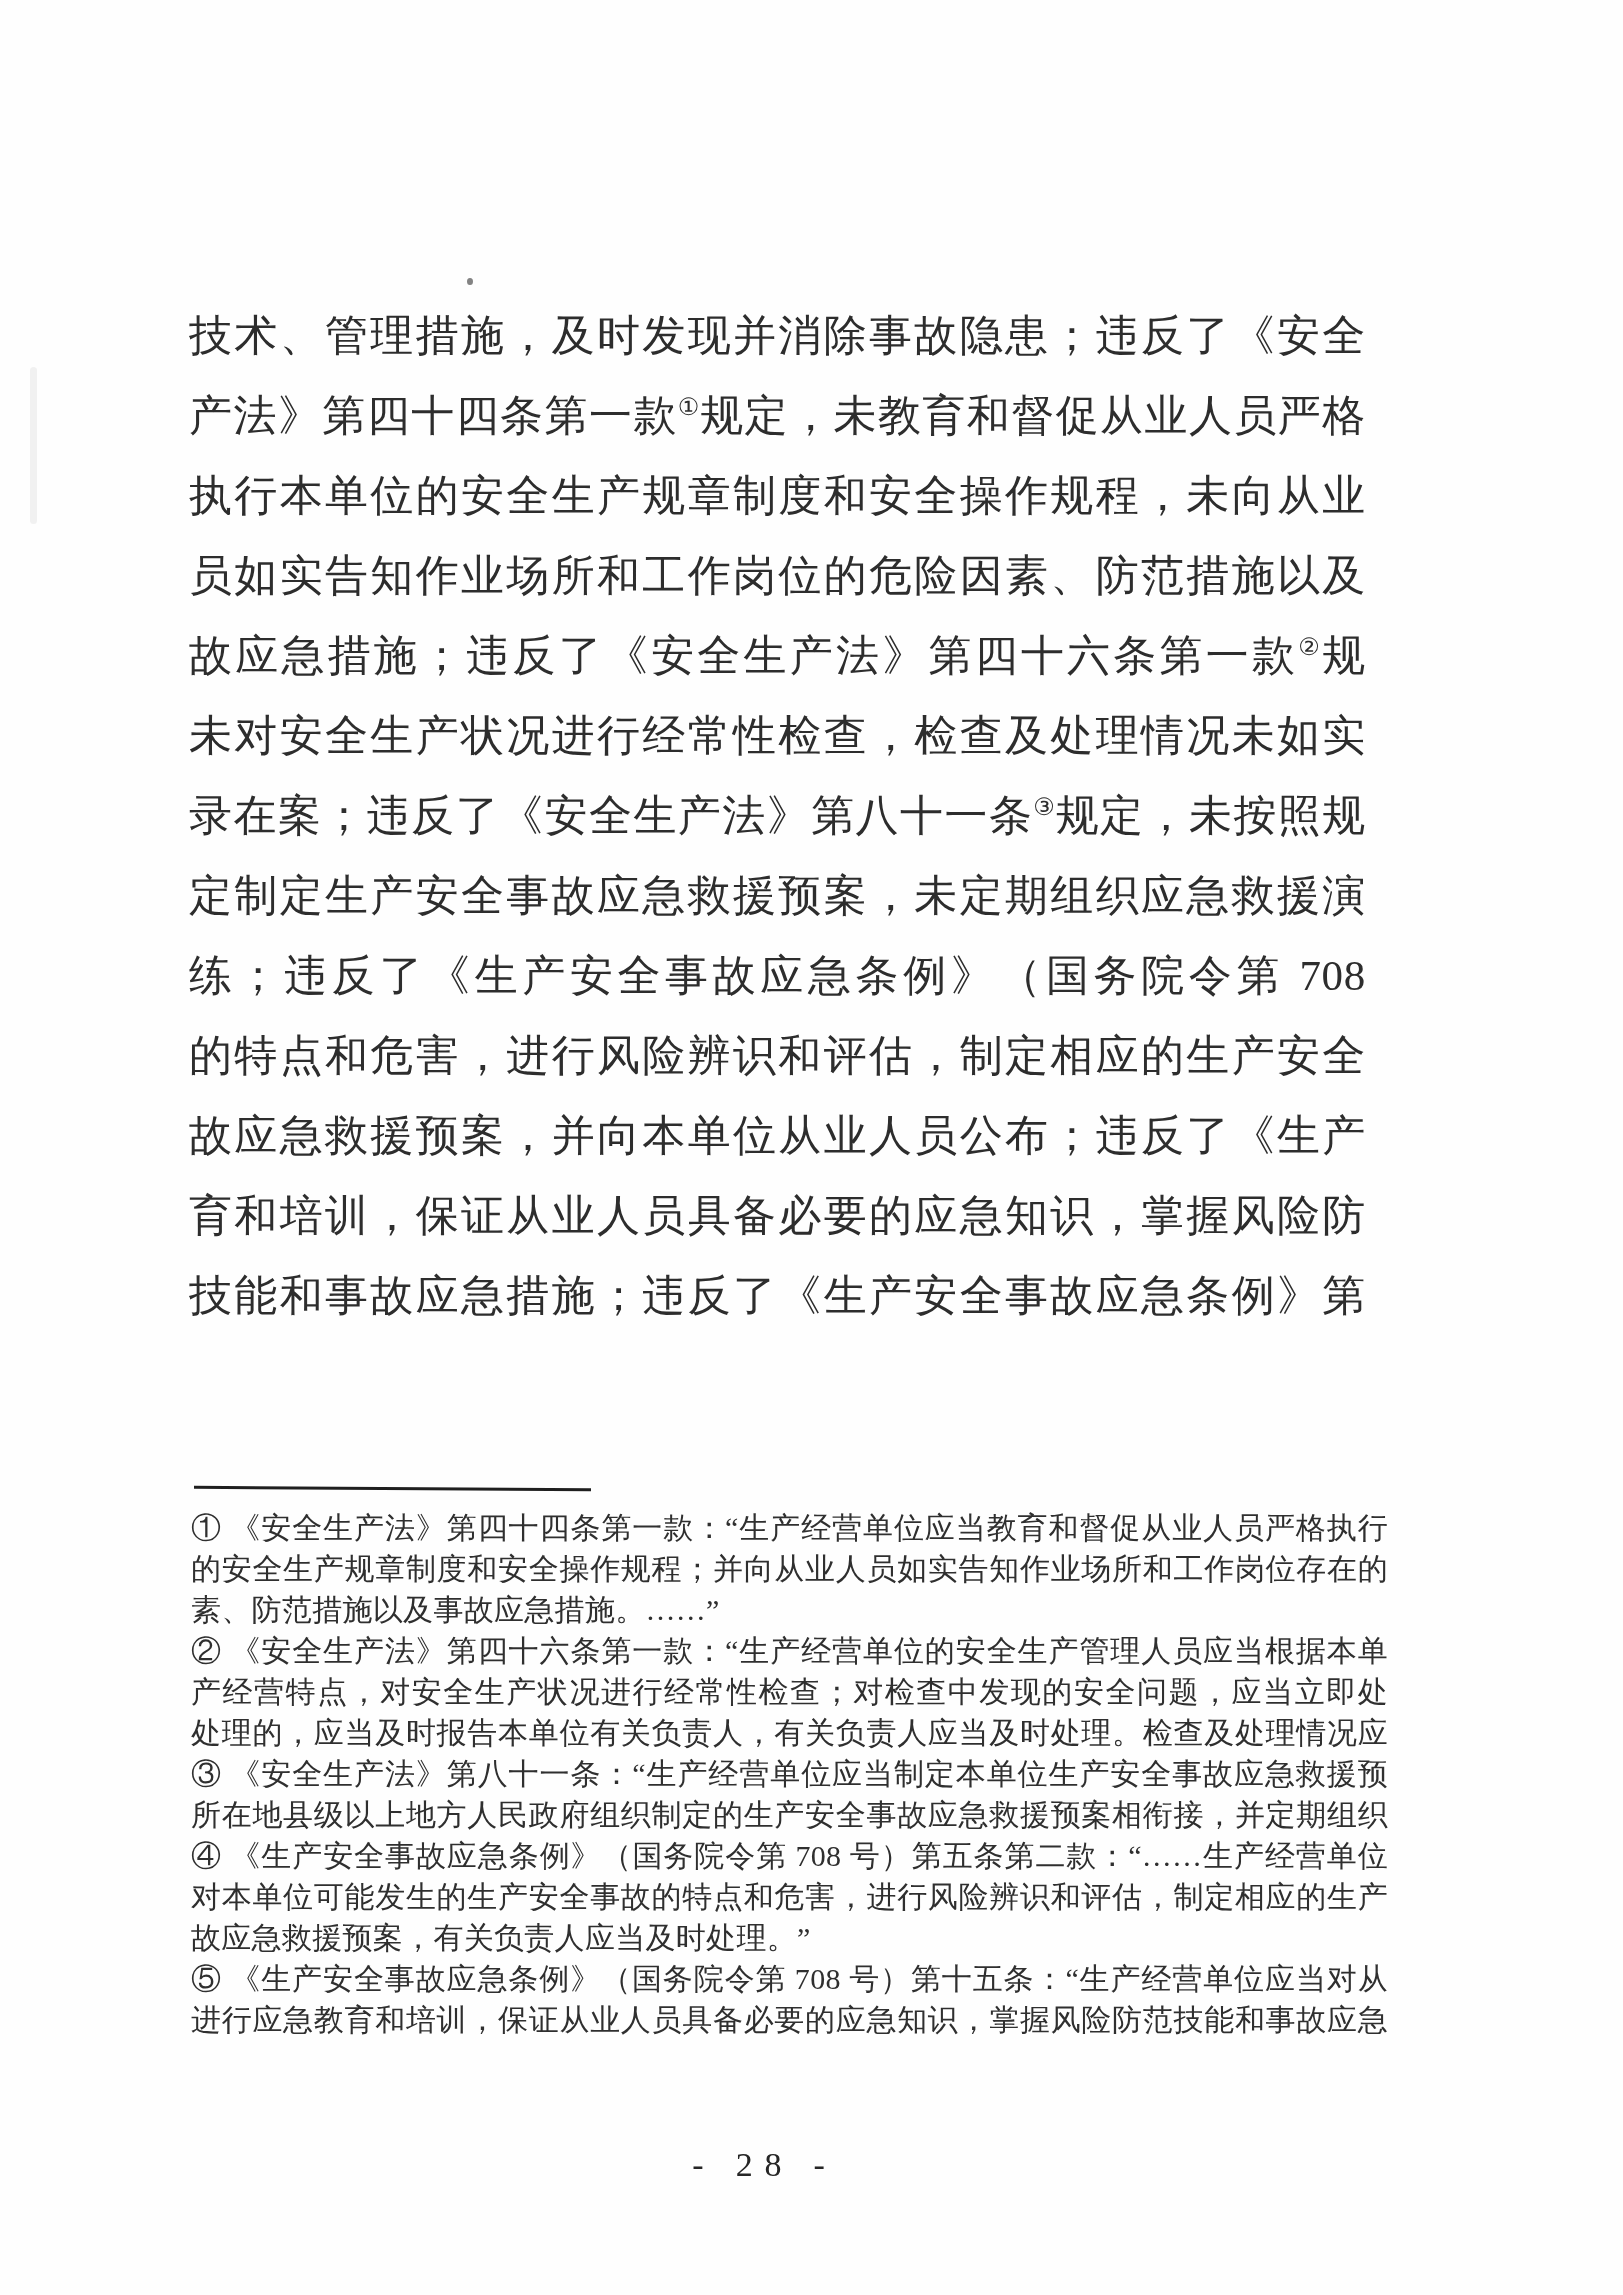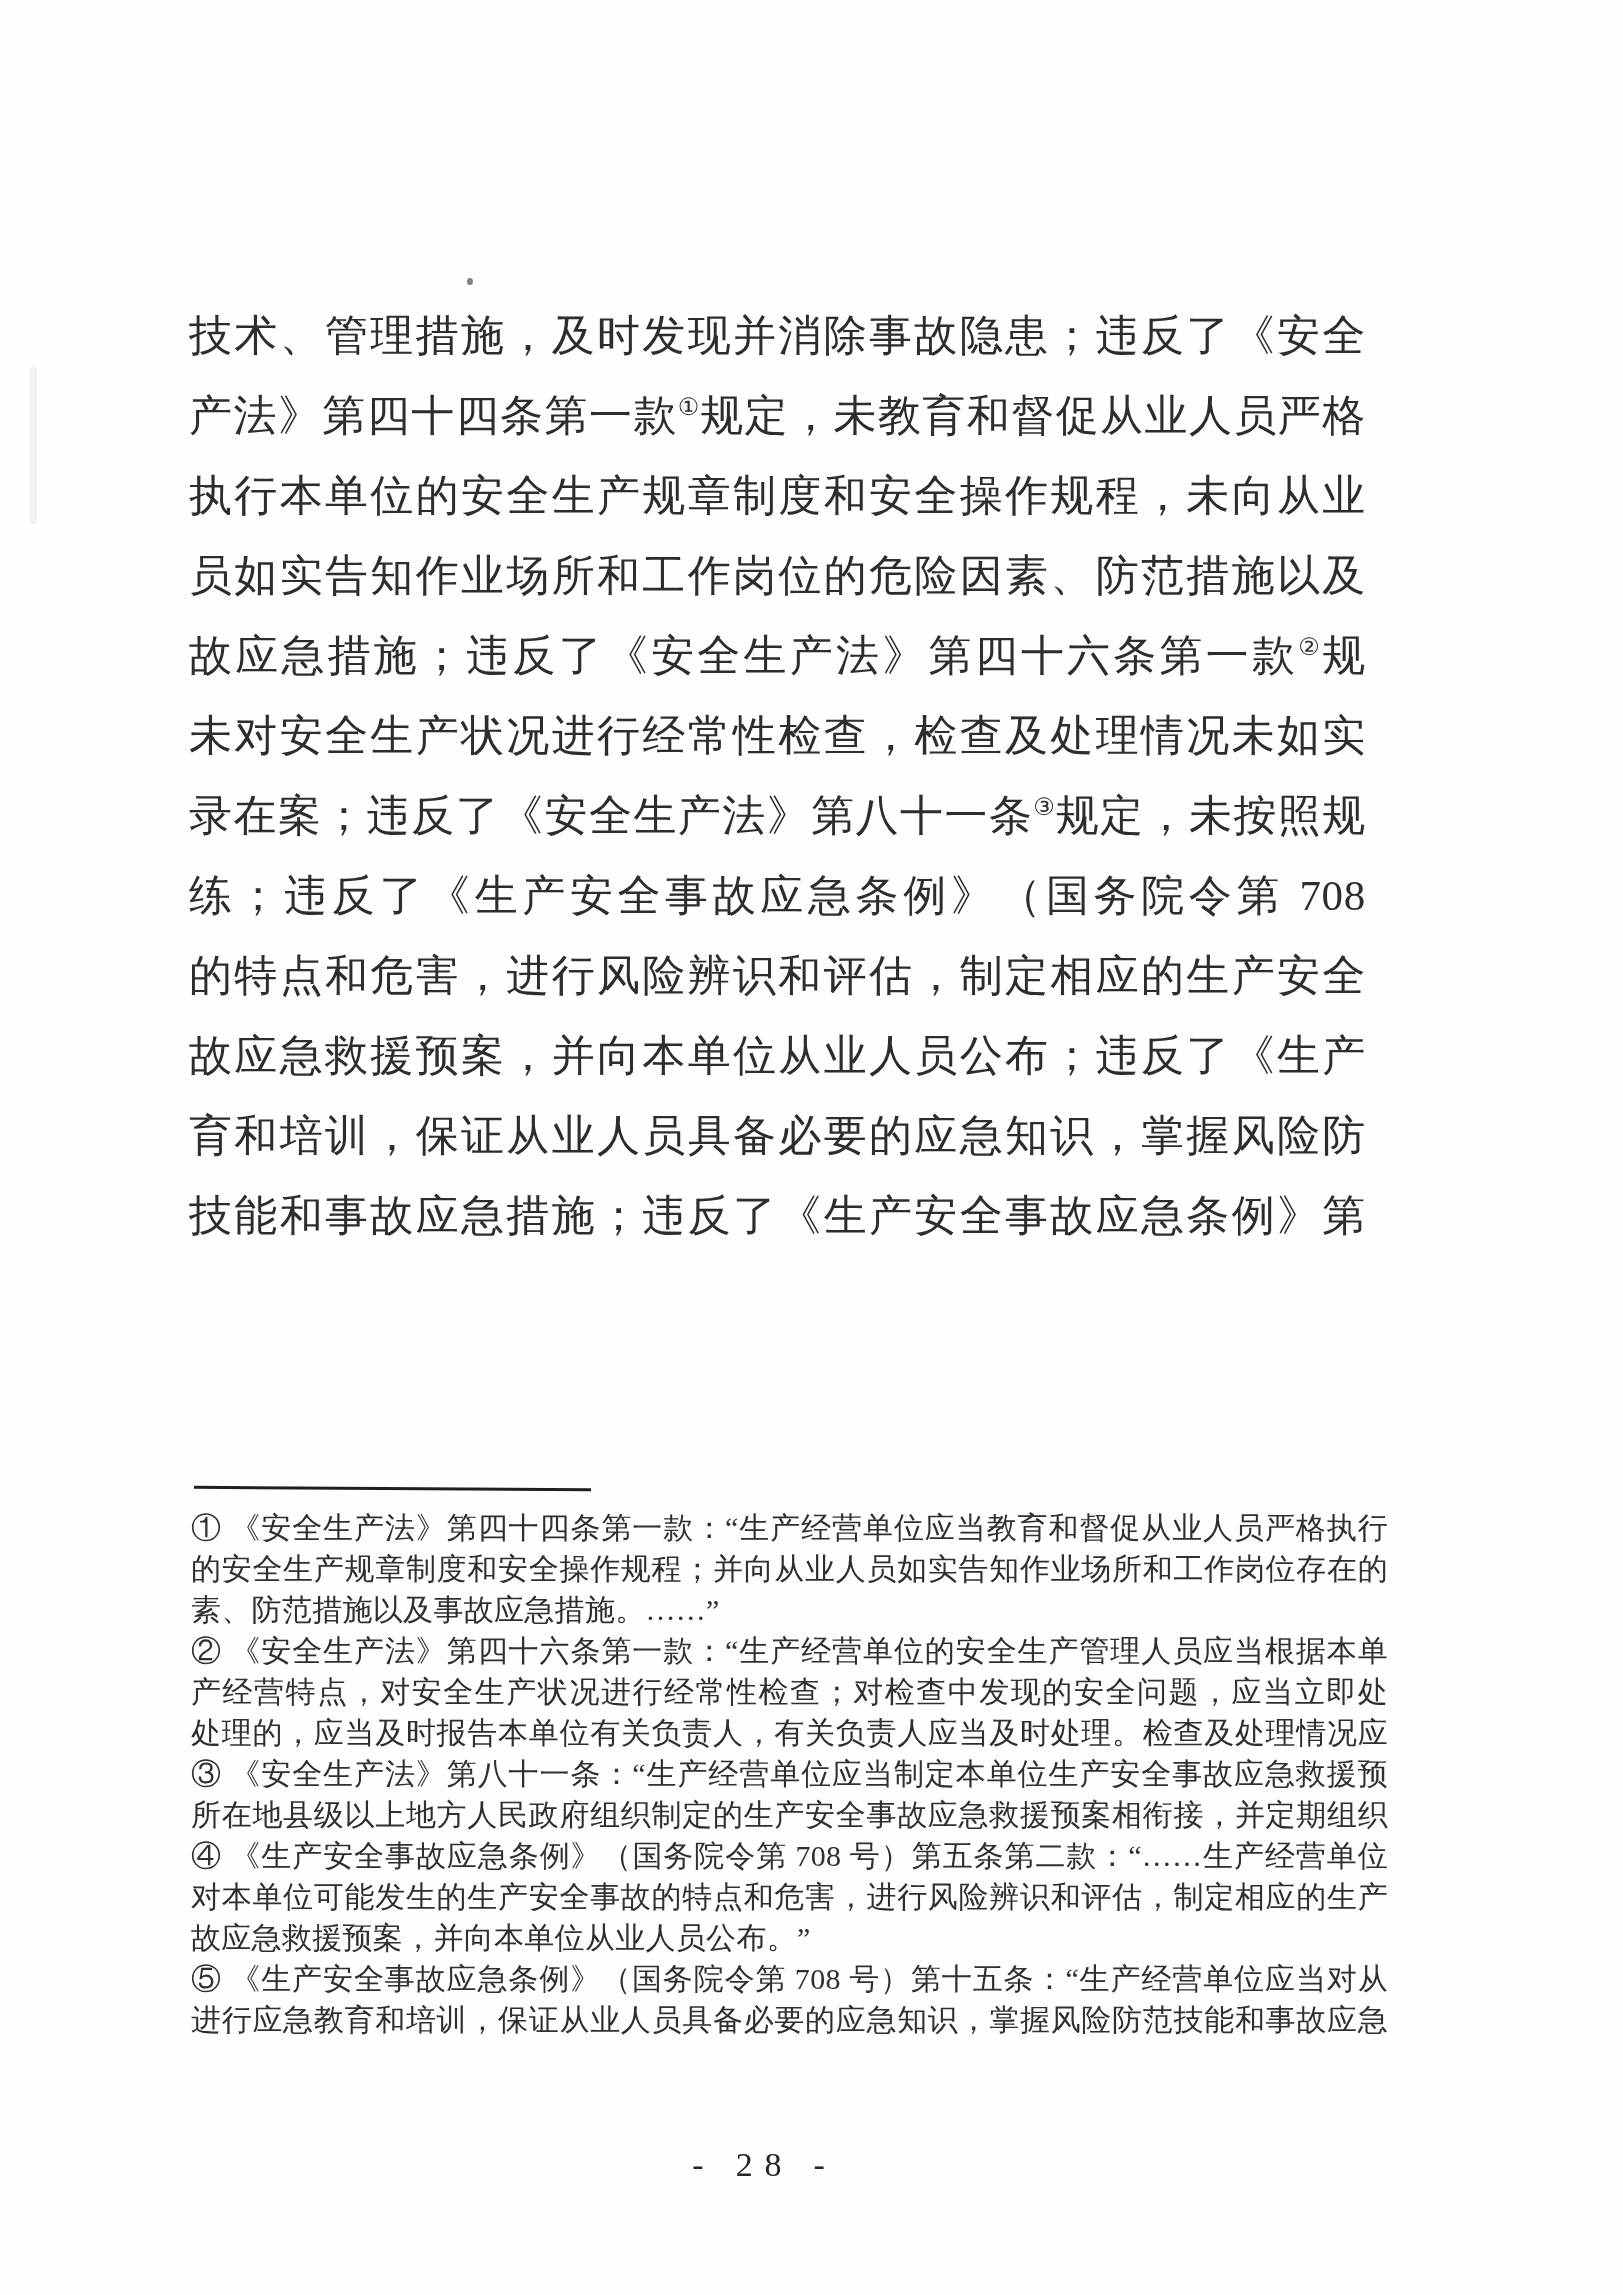--- a/index.html
+++ b/index.html
@@ -110,41 +110,42 @@
   <div class="artifact-smudge"></div>
 
   <main class="body-text">
       <div class="line">技术、管理措施，及时发现并消除事故隐患；违反了《安全生</div>
       <div class="line">产法》第四十四条第一款<sup class="fnref">①</sup>规定，未教育和督促从业人员严格</div>
       <div class="line">执行本单位的安全生产规章制度和安全操作规程，未向从业人</div>
       <div class="line">员如实告知作业场所和工作岗位的危险因素、防范措施以及事</div>
       <div class="line">故应急措施；违反了《安全生产法》第四十六条第一款<sup class="fnref">②</sup>规定，</div>
       <div class="line">未对安全生产状况进行经常性检查，检查及处理情况未如实记</div>
       <div class="line">录在案；违反了《安全生产法》第八十一条<sup class="fnref">③</sup>规定，未按照规</div>
+      <div class="line">定制定生产安全事故应急救援预案，未定期组织应急救援演</div>
       <div class="line">练；违反了《生产安全事故应急条例》（国务院令第 708 号）</div>
       <div class="line">的特点和危害，进行风险辨识和评估，制定相应的生产安全事</div>
       <div class="line">故应急救援预案，并向本单位从业人员公布；违反了《生产安</div>
       <div class="line">育和培训，保证从业人员具备必要的应急知识，掌握风险防范</div>
       <div class="line">技能和事故应急措施；违反了《生产安全事故应急条例》第十</div>
     </main>
 
   <div class="footnote-divider"></div>
 
   <section class="footnotes">
       <div class="fline fill">①  《安全生产法》第四十四条第一款：“生产经营单位应当教育和督促从业人员严格执行本单位</div>
       <div class="fline fill">的安全生产规章制度和安全操作规程；并向从业人员如实告知作业场所和工作岗位存在的危险因</div>
       <div class="fline">素、防范措施以及事故应急措施。……”</div>
       <div class="fline fill">②  《安全生产法》第四十六条第一款：“生产经营单位的安全生产管理人员应当根据本单位的生</div>
       <div class="fline fill">产经营特点，对安全生产状况进行经常性检查；对检查中发现的安全问题，应当立即处理；不能</div>
       <div class="fline fill">处理的，应当及时报告本单位有关负责人，有关负责人应当及时处理。检查及处理情况应当如实</div>
       <div class="fline fill">③  《安全生产法》第八十一条：“生产经营单位应当制定本单位生产安全事故应急救援预案，与</div>
       <div class="fline fill">所在地县级以上地方人民政府组织制定的生产安全事故应急救援预案相衔接，并定期组织演练。”</div>
       <div class="fline fill">④  《生产安全事故应急条例》（国务院令第 708 号）第五条第二款：“……生产经营单位应当针</div>
       <div class="fline fill">对本单位可能发生的生产安全事故的特点和危害，进行风险辨识和评估，制定相应的生产安全事</div>
-      <div class="fline">故应急救援预案，并向本单位从业人员公布。”</div>
+      <div class="fline">故应急救援预案，有关负责人应当及时处理。”</div>
       <div class="fline fill">⑤  《生产安全事故应急条例》（国务院令第 708 号）第十五条：“生产经营单位应当对从业人员</div>
       <div class="fline fill">进行应急教育和培训，保证从业人员具备必要的应急知识，掌握风险防范技能和事故应急措施。”</div>
     </section>
 
   <footer class="page-number">- 28 -</footer>
 
 </div>
 
 
 </body></html>

